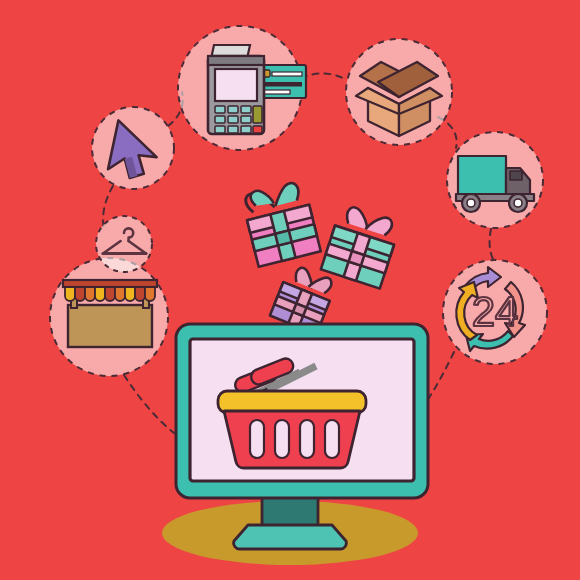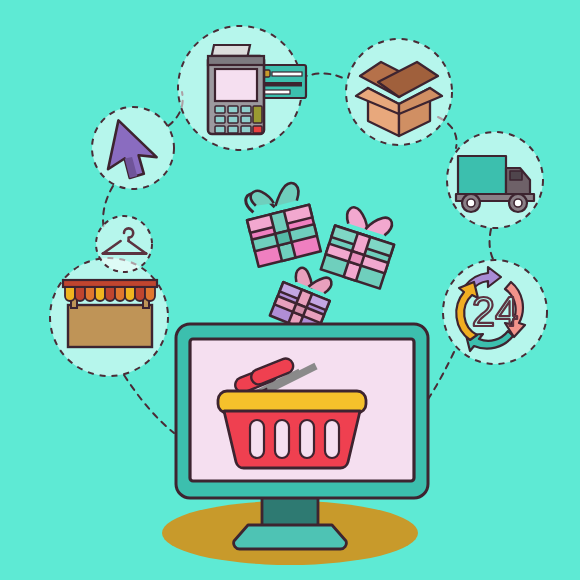--- a/index.html
+++ b/index.html
@@ -1,20 +1,20 @@
 <!DOCTYPE html>
 <html><head>
 <meta charset="utf-8">
 <style>
   html,body{margin:0;padding:0;background:#ffffff;}
   body{
     width:580px;height:580px;overflow:hidden;
     font-family:"Liberation Sans", sans-serif;
   }
-  #scene{position:relative;width:580px;height:580px;background:#5eead4;}
+  #scene{position:relative;width:580px;height:580px;background:#ef4444;}
   #scene svg{display:block;width:580px;height:580px;}
   .lbl{font-family:"Liberation Sans", sans-serif;}
 </style>
 </head>
 <body>
 
 <div id="scene">
 <svg viewBox="0 0 580 580" xmlns="http://www.w3.org/2000/svg">
 
   <defs>

